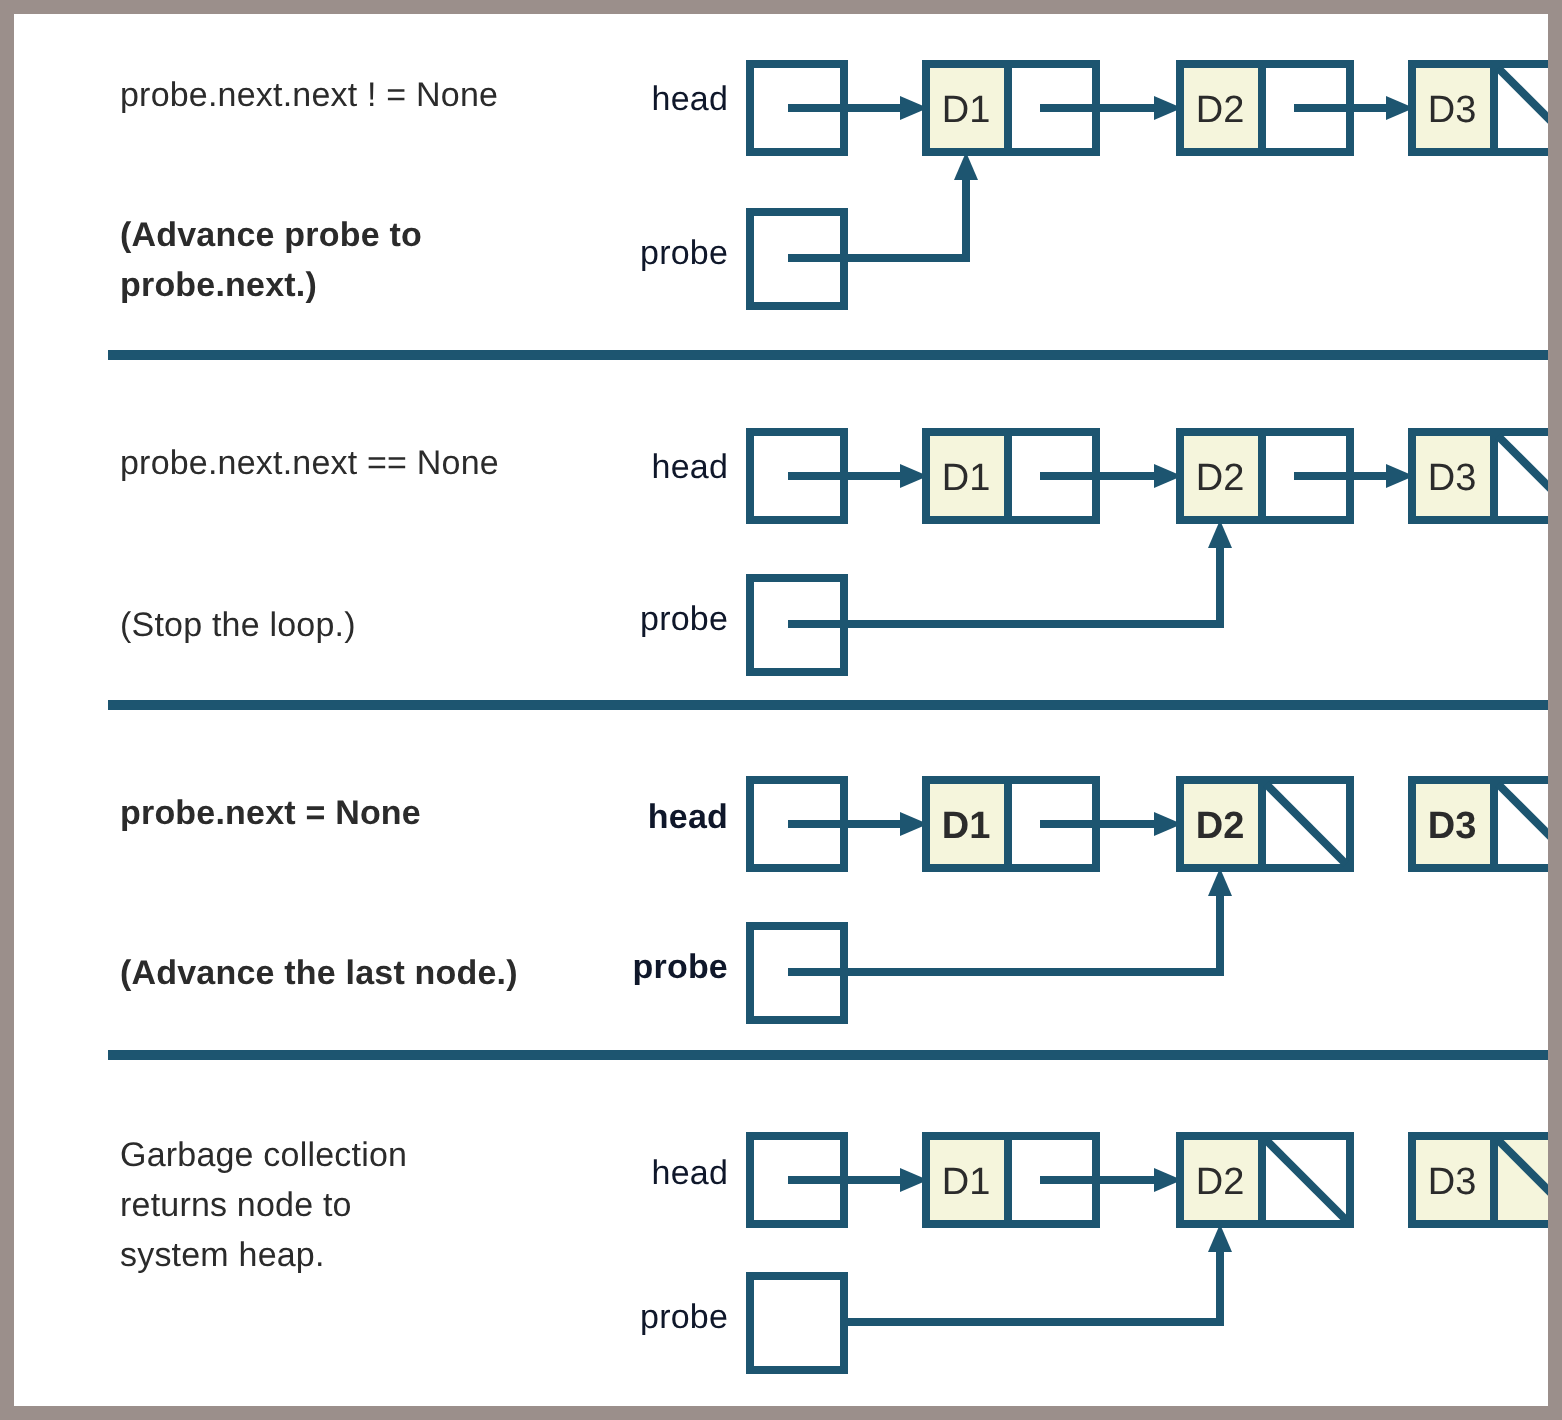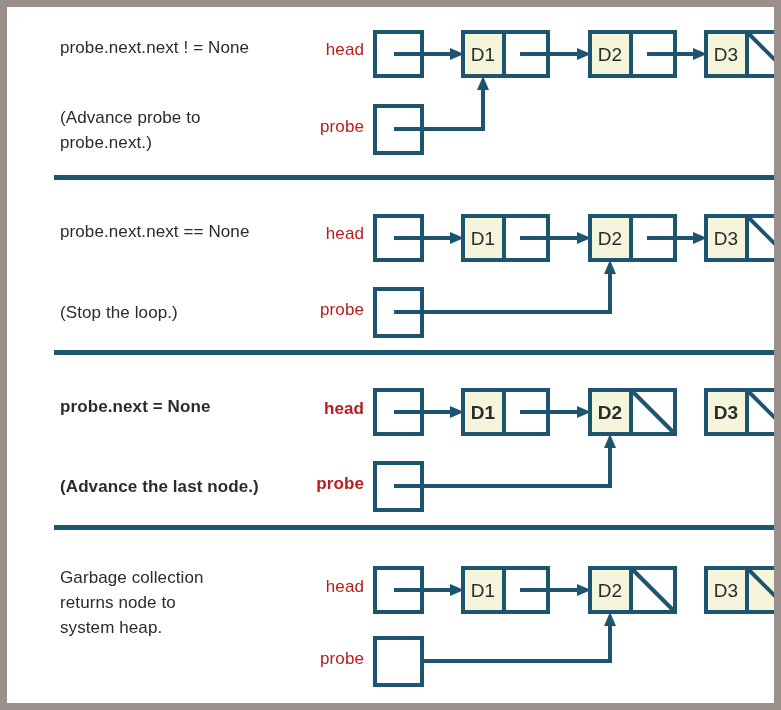--- a/index.html
+++ b/index.html
@@ -47,41 +47,41 @@
   .caption {
     position: absolute;
     color: #2b2b2b;
     font-size: 17px;
     line-height: 25px;
     white-space: pre-line;
     letter-spacing: 0.1px;
   }
   .ptr-label {
     position: absolute;
-    color: #b91c1c;
+    color: #0f172a;
     font-size: 17px;
     text-align: right;
     letter-spacing: 0.1px;
   }
   svg { display: block; }
   .diagram-svg {
     position: absolute;
     left: 0;
     top: 0;
   }
 </style>
 </head>
 <body>
 
 <div id="figure">
   <div class="panels">
 
     <div class="panel" style="top:0px;height:175px;">
       <div class="caption" style="left:26px; top:28px; width:300px;">probe.next.next ! = None</div>
-      <div class="caption" style="left:26px; top:98px; width:300px;">(Advance probe to
+      <div class="caption" style="left:26px; top:98px; width:300px;font-weight:bold;">(Advance probe to
 probe.next.)</div>
       <div class="ptr-label" style="left:240px; top:33px; width:90px;">head</div>
       <div class="ptr-label" style="left:240px; top:110px; width:90px;">probe</div>
 
       <svg class="diagram-svg" width="767" height="175">
 
         <rect x="341" y="25" width="47" height="44" fill="#ffffff" stroke="#1d5570" stroke-width="4"></rect>
 
         <line x1="360" y1="47" x2="418" y2="47" stroke="#1d5570" stroke-width="4"></line>
         <polygon points="430,47 416,41 416,53" fill="#1d5570"></polygon>

